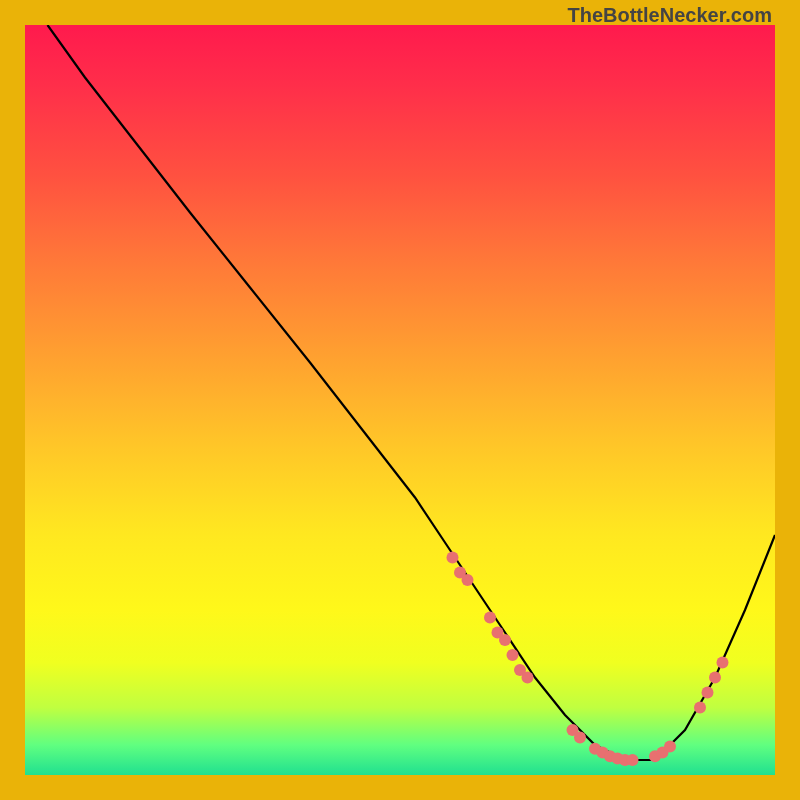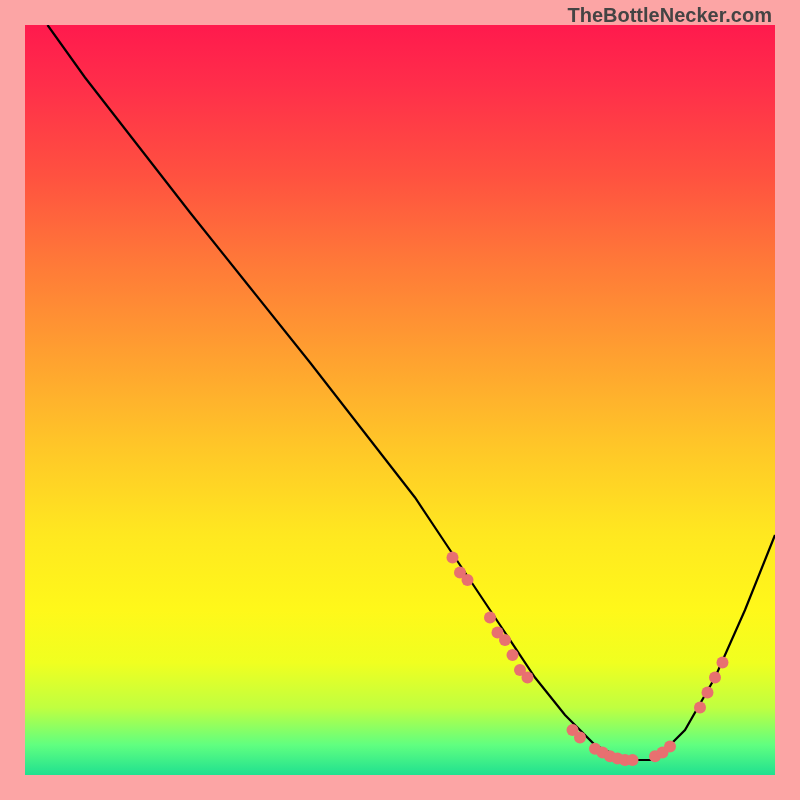--- a/index.html
+++ b/index.html
@@ -8,21 +8,21 @@
     background: #000;
     width: 800px;
     height: 800px;
     overflow: hidden;
     font-family: Arial, sans-serif;
   }
   .container {
     position: relative;
     width: 800px;
     height: 800px;
-    background: #fca5a5;
+    background: #eab308;
   }
   .plot-area {
     position: absolute;
     left: 25px;
     top: 25px;
     width: 750px;
     height: 750px;
     background: linear-gradient(to bottom,
       #ff1a4d 0%,
       #ff2e4a 8%,

